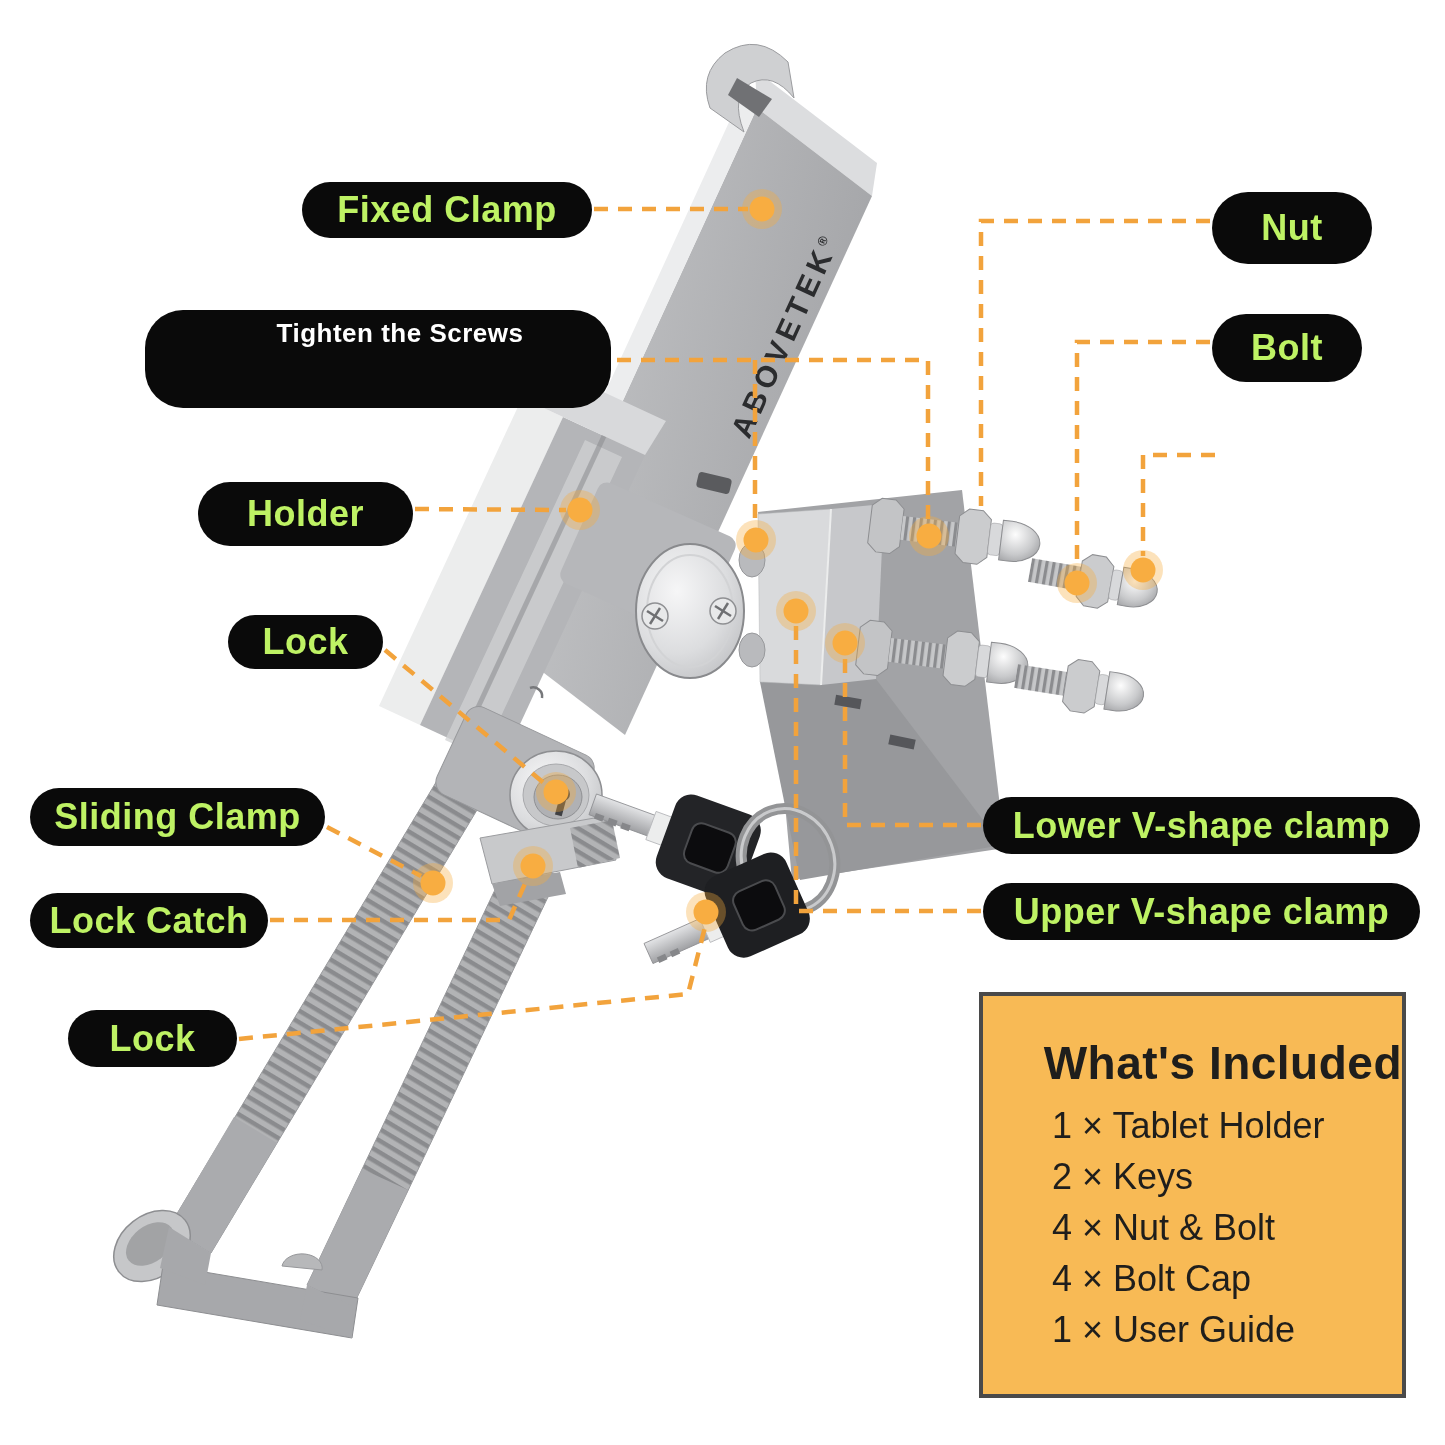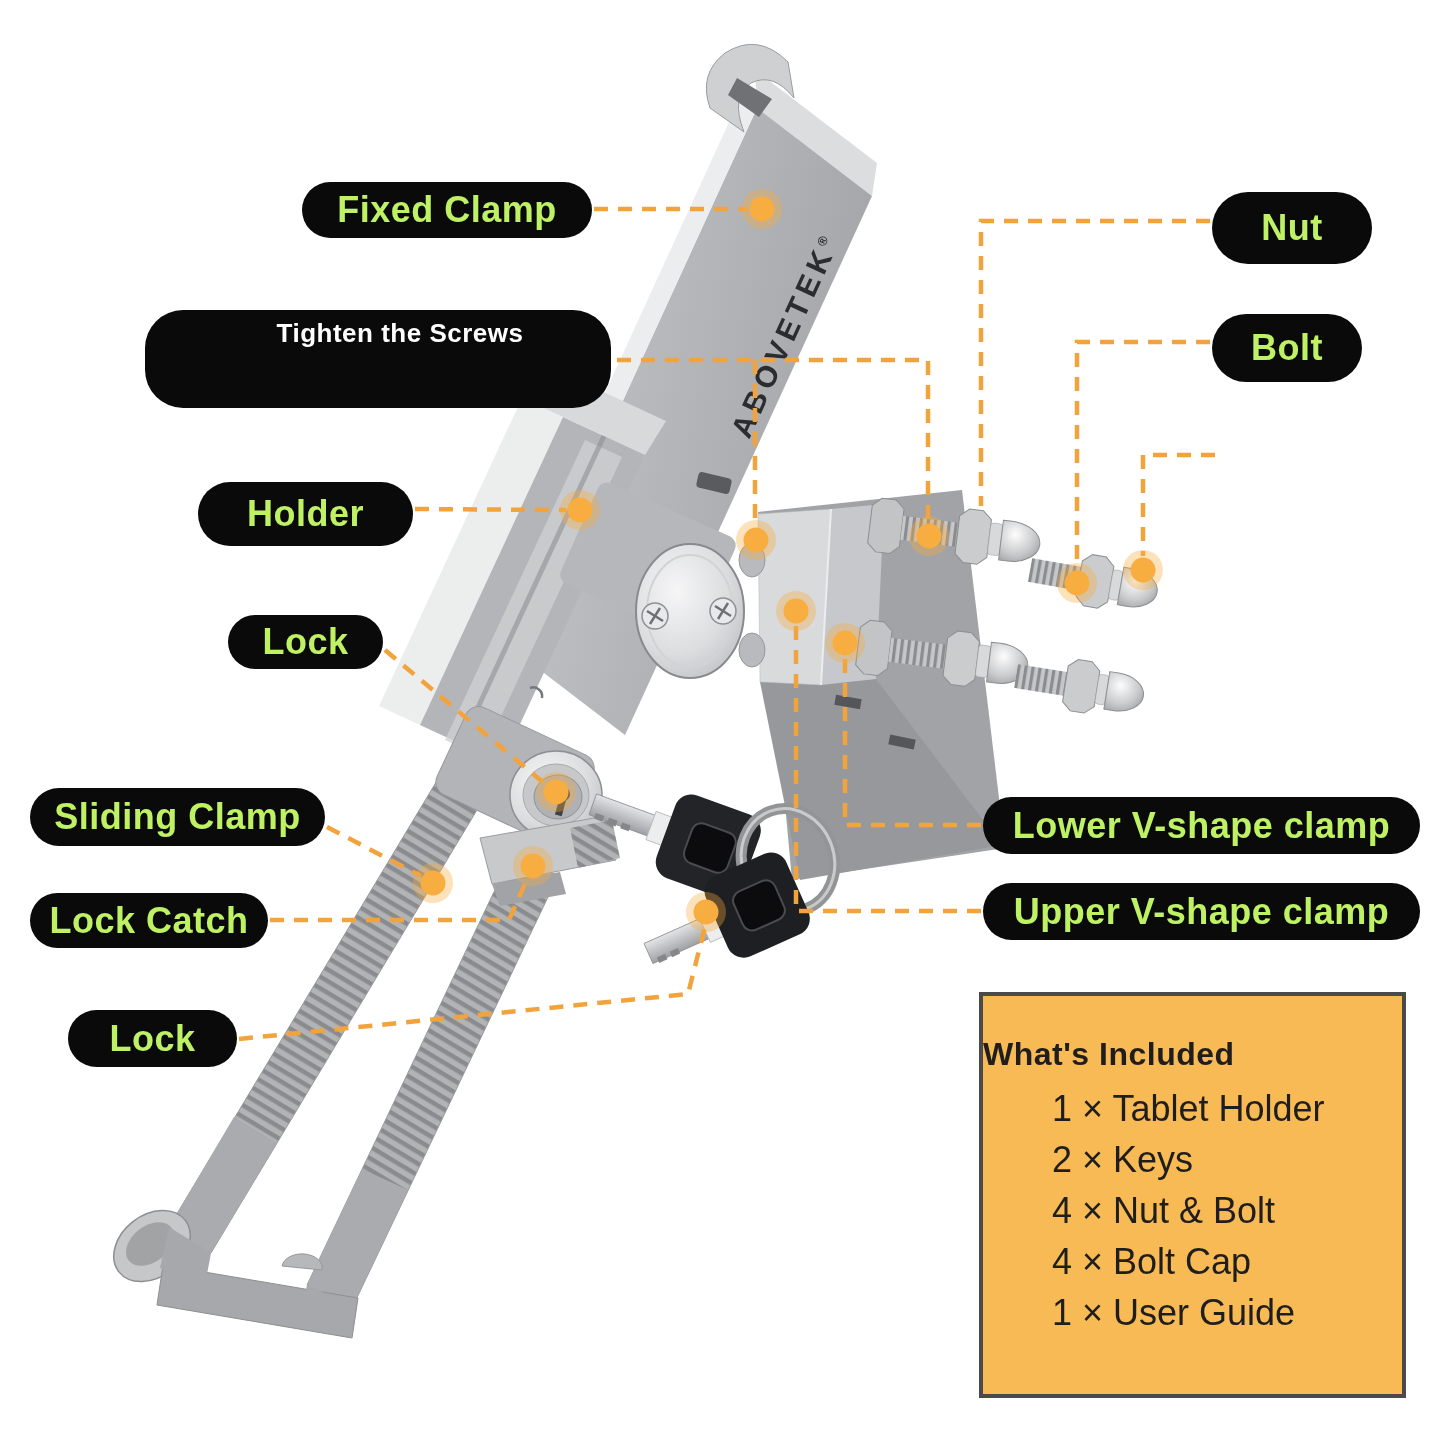--- a/index.html
+++ b/index.html
@@ -15,21 +15,21 @@
   }
   .callout-box{
     position:absolute;background:#0a0a0a;color:#ffffff;border-radius:38px;
     display:flex;flex-direction:row;align-items:flex-start;justify-content:center;
     padding-left:44px;font-weight:700;font-size:26px;line-height:46px;letter-spacing:.5px;
   }
   .panel{
     position:absolute;left:979px;top:992px;width:427px;height:406px;
     background:#F8BA55;border:4px solid #4A4A4A;box-sizing:border-box;color:#1f1e1c;
   }
-  .panel h2{margin:40px 0 0 0;text-align:left;font-size:32px;font-weight:700;letter-spacing:.5px;}
+  .panel h2{margin:40px 0 0 0;text-align:right;font-size:46px;font-weight:700;letter-spacing:.5px;}
   .panel ul{margin:10px 0 0 0;padding:0 0 0 69px;list-style:none;}
   .panel li{font-size:36px;line-height:51px;font-weight:400;}
 </style>
 </head>
 <body>
 
 <div class="stage">
 
   <svg class="art" viewBox="0 0 1445 1445" xmlns="http://www.w3.org/2000/svg">
     <defs>

